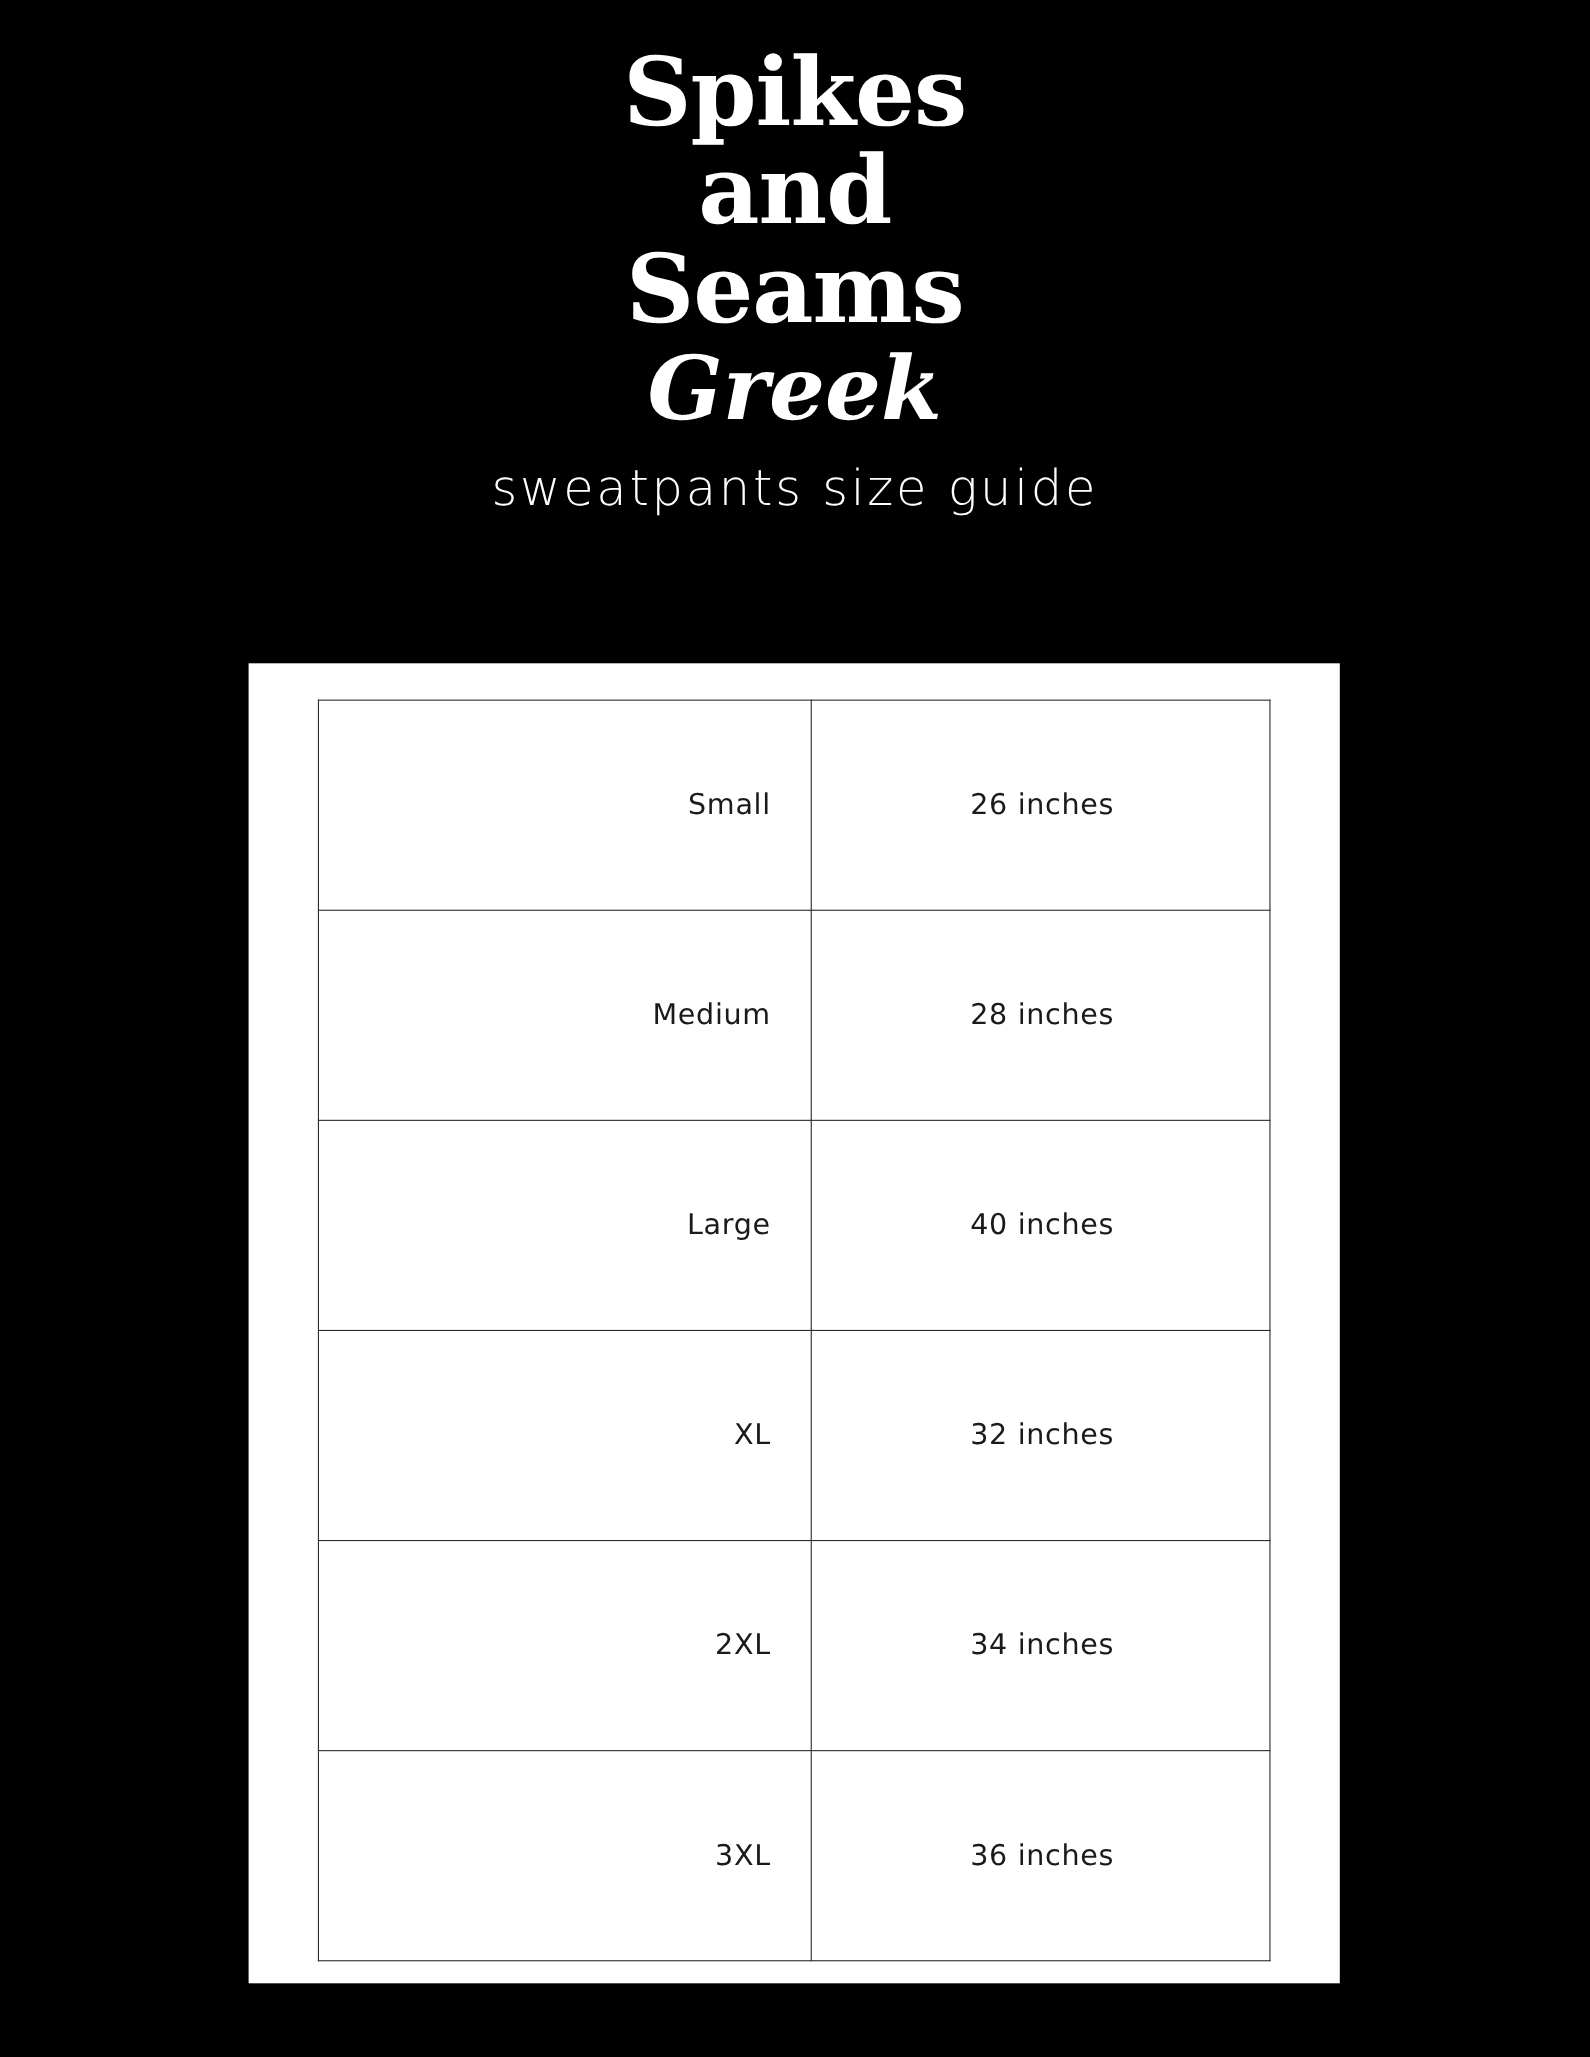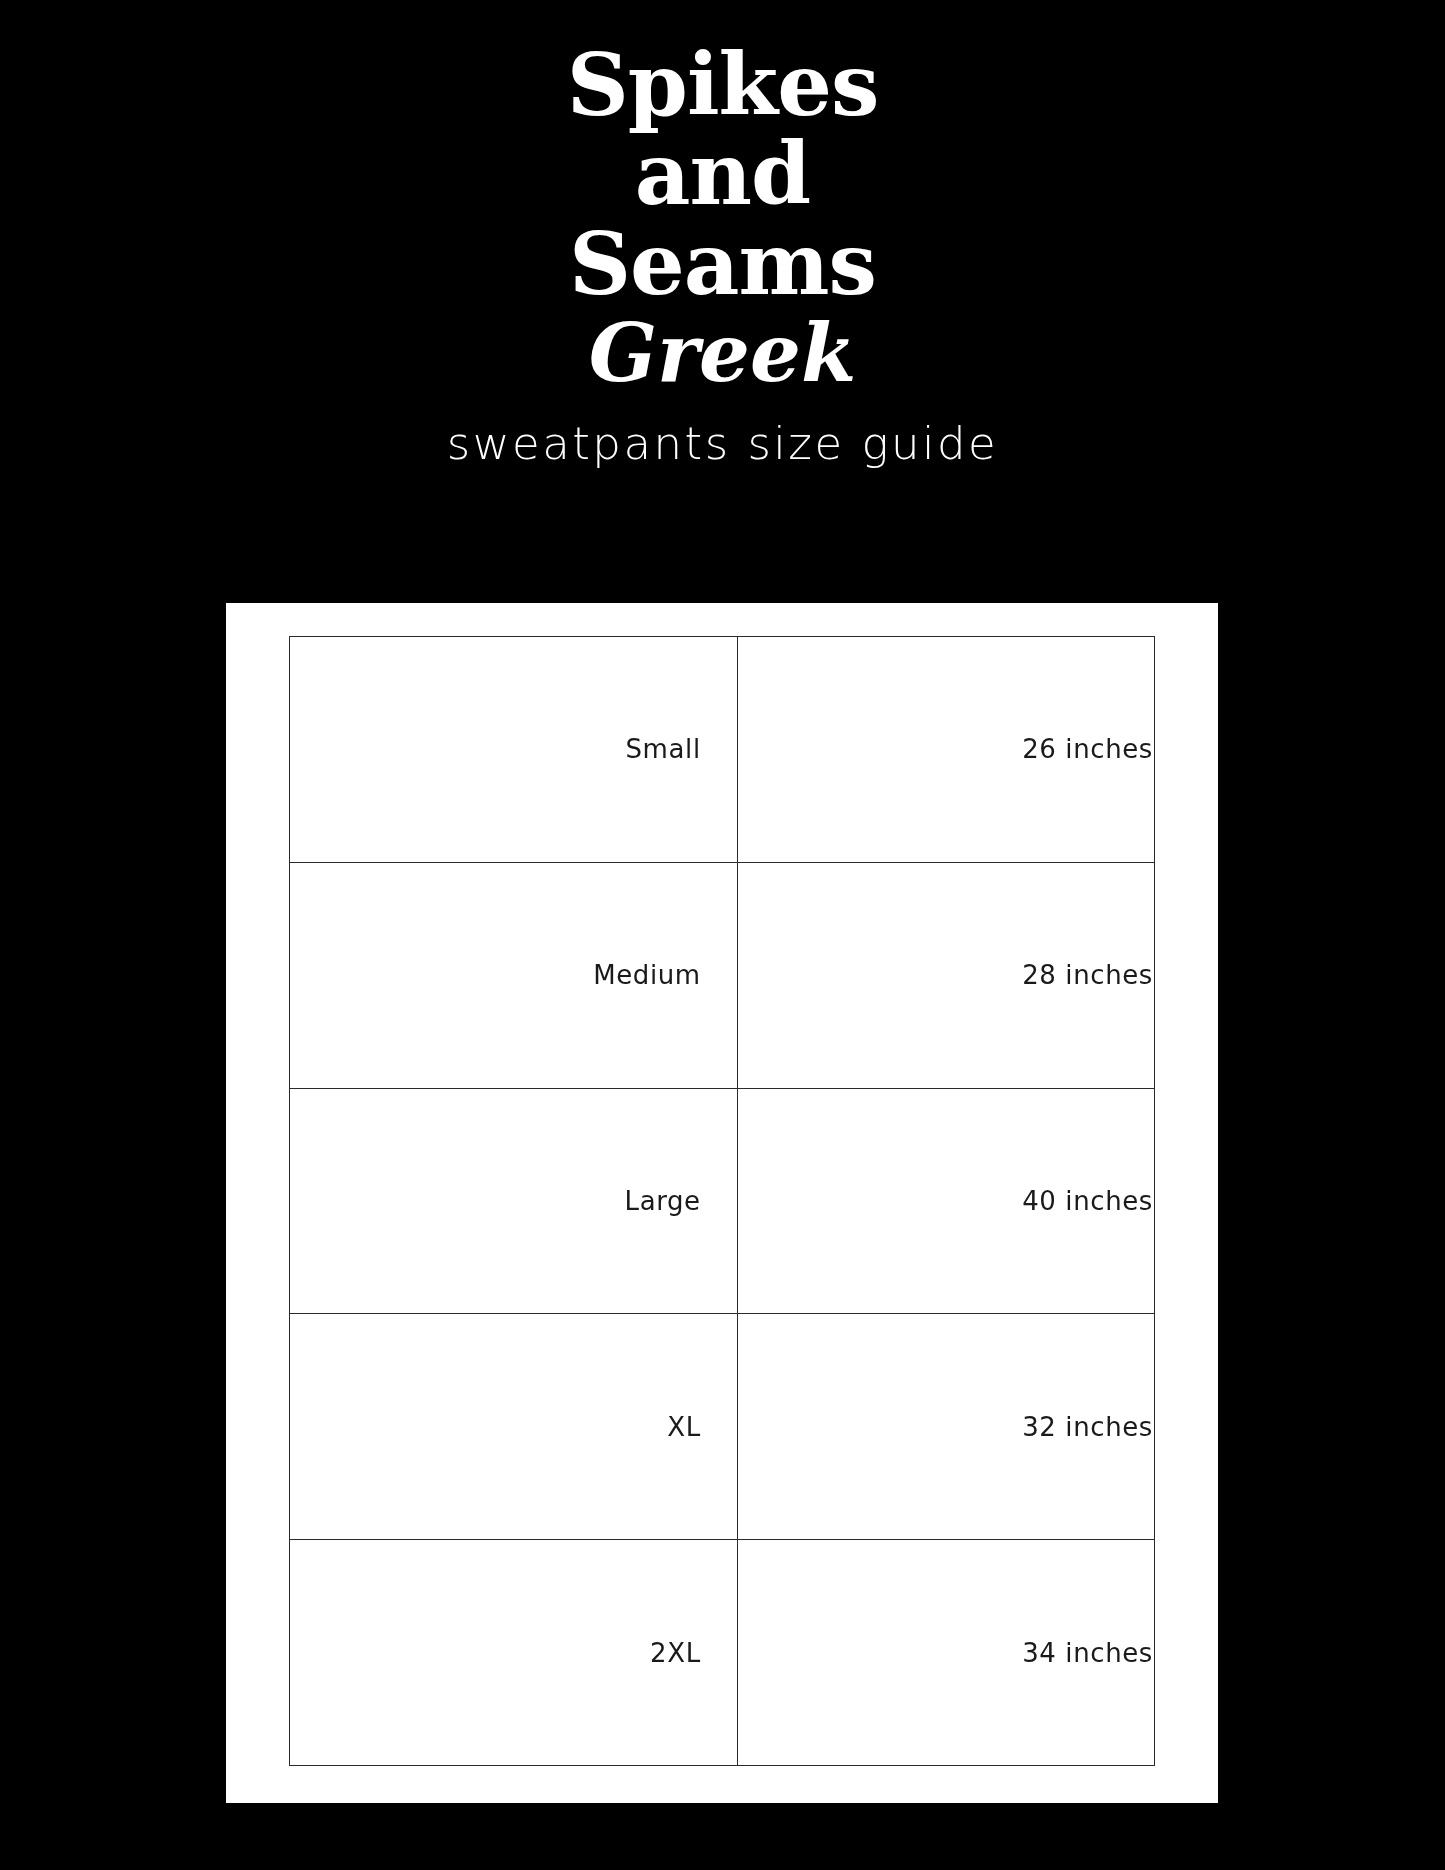--- a/index.html
+++ b/index.html
@@ -86,21 +86,21 @@
     height: 188px;
     vertical-align: middle;
   }
   td.col-size {
     width: 50%;
     text-align: right;
     padding-right: 36px;
   }
   td.col-measure {
     width: 50%;
-    text-align: right;
+    text-align: center;
     padding-left: 4px;
     margin-top: 12px;
   }
 </style>
 </head>
 <body>
 
 <div class="page">
 
   <div class="brand">
@@ -129,18 +129,22 @@
             <td class="col-measure">40 inches</td>
           </tr>
           <tr>
             <td class="col-size">XL</td>
             <td class="col-measure">32 inches</td>
           </tr>
           <tr>
             <td class="col-size">2XL</td>
             <td class="col-measure">34 inches</td>
           </tr>
+          <tr>
+            <td class="col-size">3XL</td>
+            <td class="col-measure">36 inches</td>
+          </tr>
         </tbody>
       </table>
     </div>
   </div>
 
 </div>
 
 </body></html>

